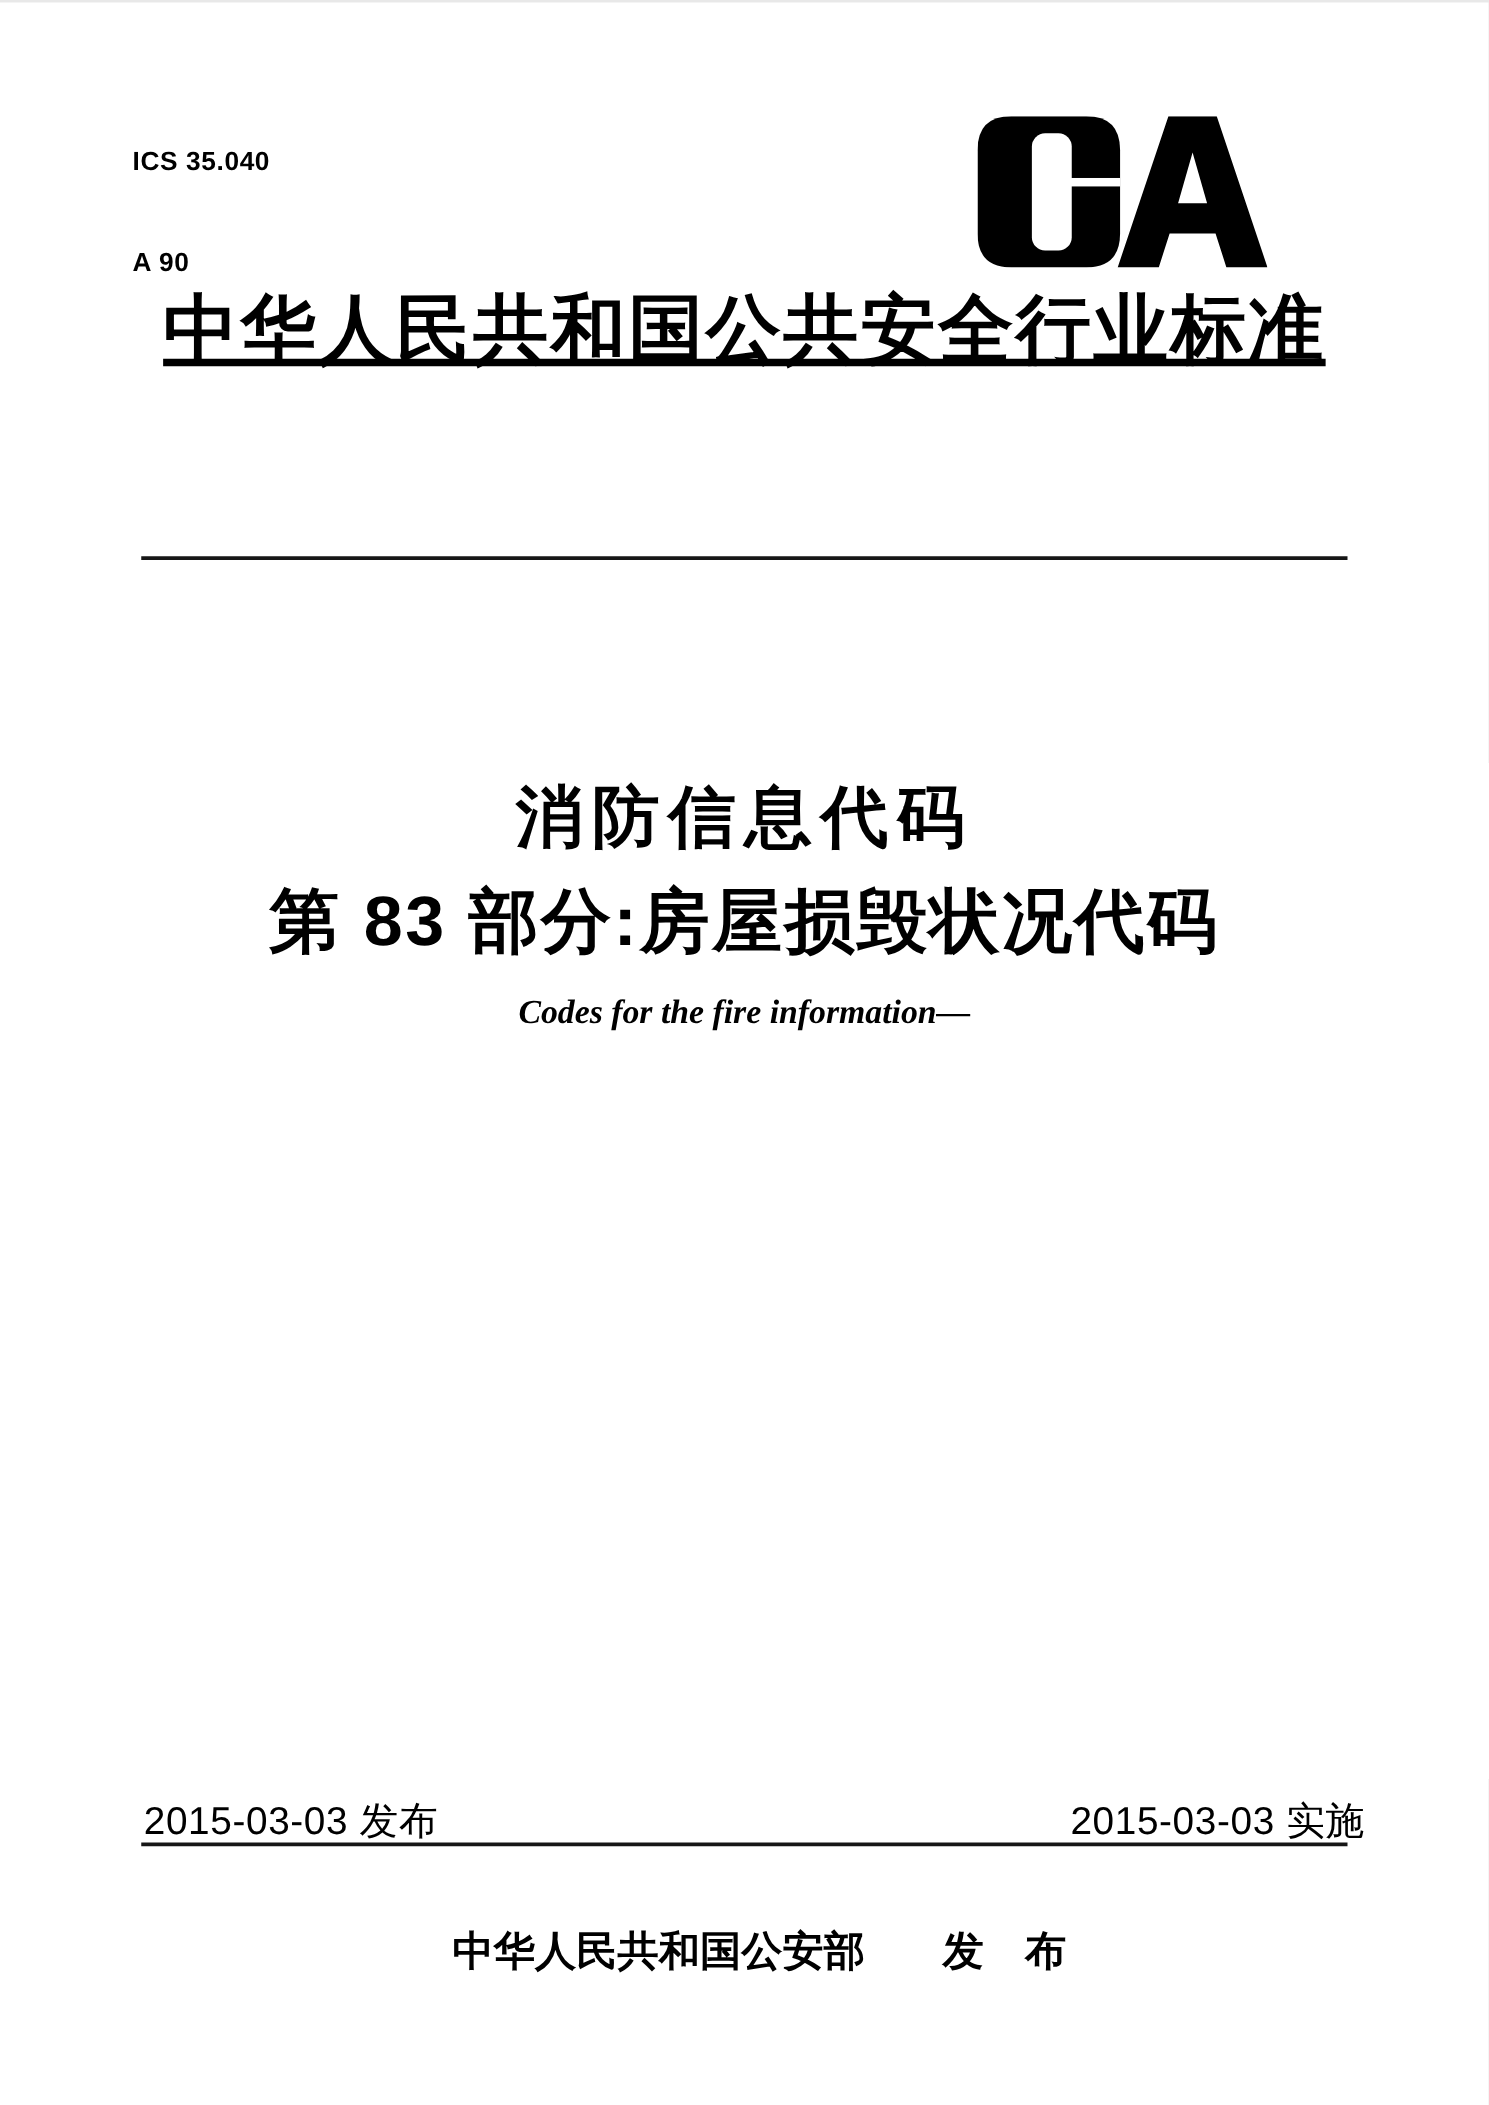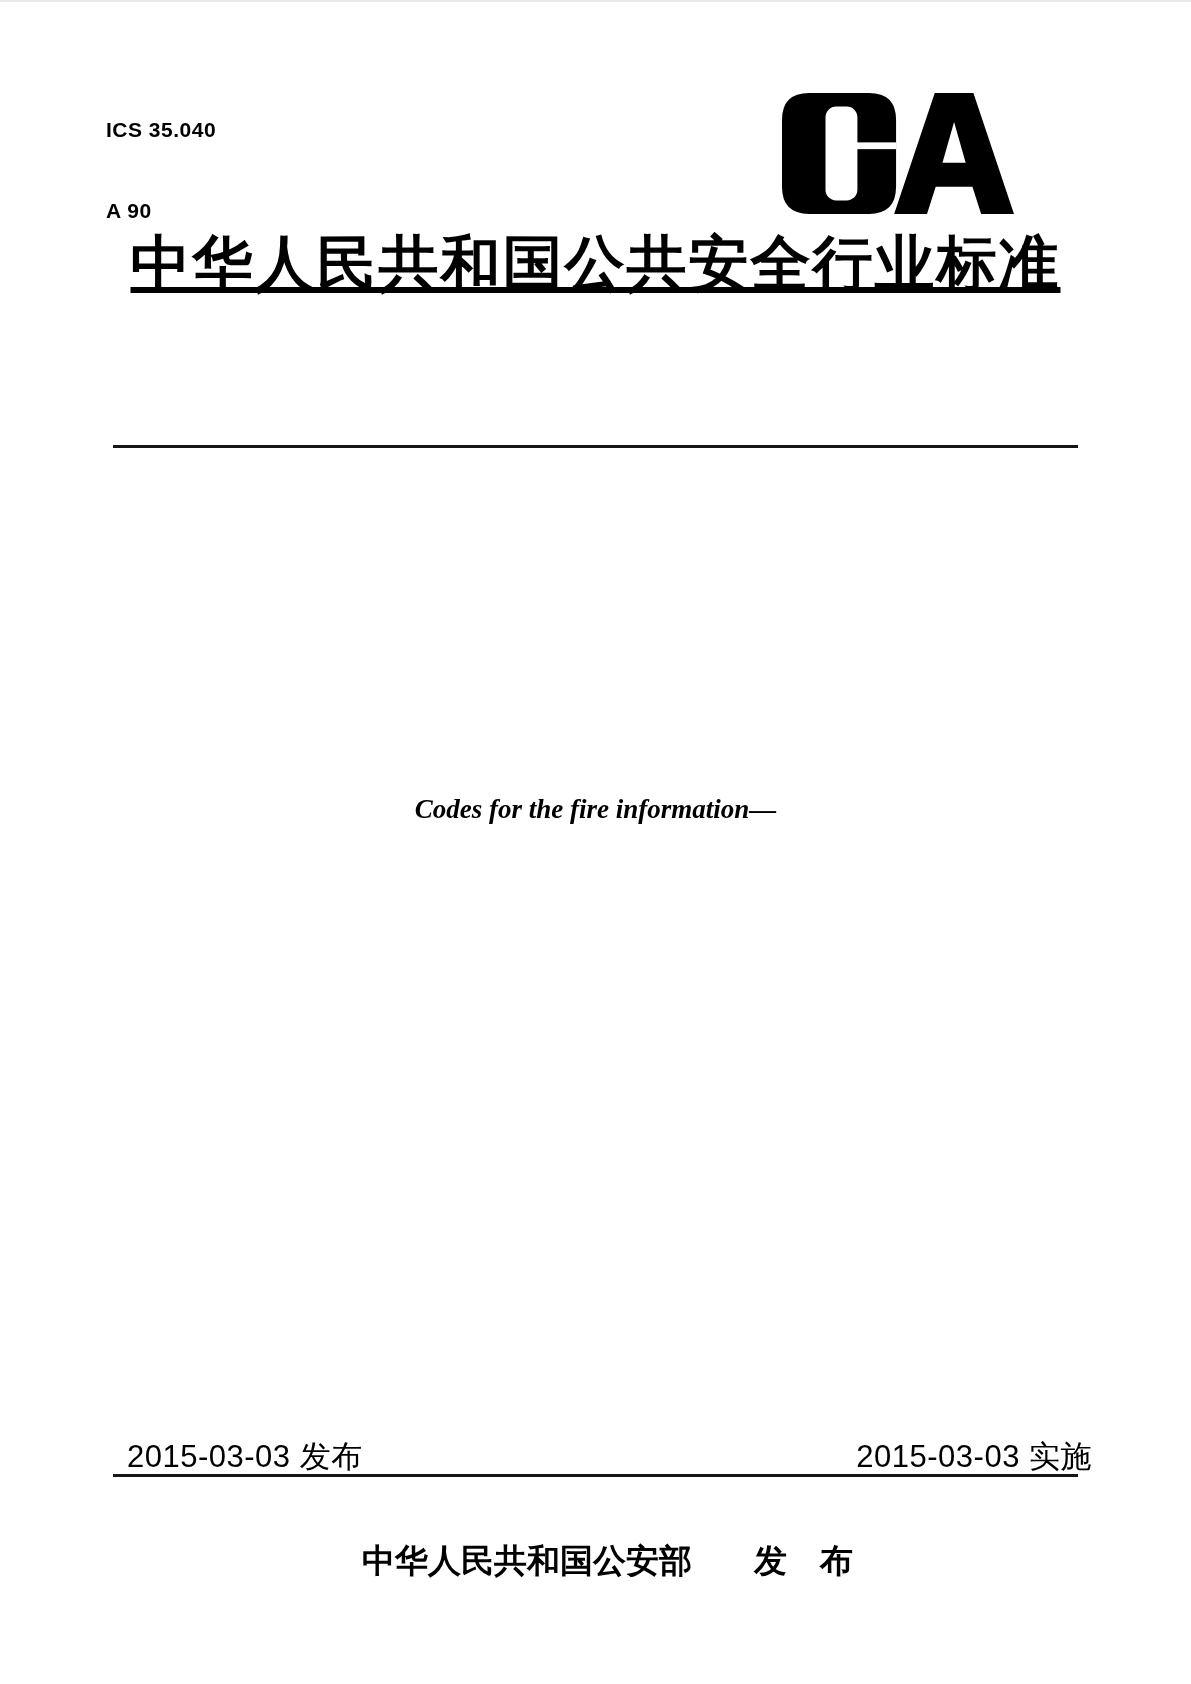--- a/index.html
+++ b/index.html
@@ -59,21 +59,21 @@
     white-space:nowrap;
     font-style:italic;
   }
   .en-title-1{top:792px;}
   .en-title-2{top:836px;}
   .date-line{
     left:0;top:1434px;width:100%;height:34px;
     font-size:31px;font-weight:500;
     letter-spacing:0.5px;
   }
-  .date-issue{position:absolute;left:127px;top:0;white-space:nowrap;text-align:right;}
+  .date-issue{position:absolute;left:115px;top:0;white-space:nowrap;text-align:right;}
   .date-impl{position:absolute;right:99px;top:0;white-space:nowrap;}
   .footer{
     left:12px;top:1537px;width:100%;
     display:flex;justify-content:center;align-items:center;
     gap:62px;
     font-size:33px;font-weight:bold;
     white-space:nowrap;
   }
 </style>
 </head>
@@ -94,20 +94,22 @@
       <path d="M158 0 H198 L240 125 H206 L197 97 H159 L150 125 H116 Z" fill="#000"></path>
       <path d="M178 30 L190 72 H166 Z" fill="#fff"></path>
     </svg>
   </div>
 
   <div class="abs org-heading">中华人民共和国公共安全行业标准</div>
 
 
   <div class="abs rule rule-top"></div>
 
+  <div class="abs cn-title-1">消防信息代码</div>
+  <div class="abs cn-title-2">第 83 部分:房屋损毁状况代码</div>
 
   <div class="abs en-title en-title-1">Codes for the fire information—</div>
 
   <div class="abs date-line">
     <span class="date-issue">2015-03-03 发布</span>
     <span class="date-impl">2015-03-03 实施</span>
   </div>
 
   <div class="abs rule rule-bottom"></div>
 

